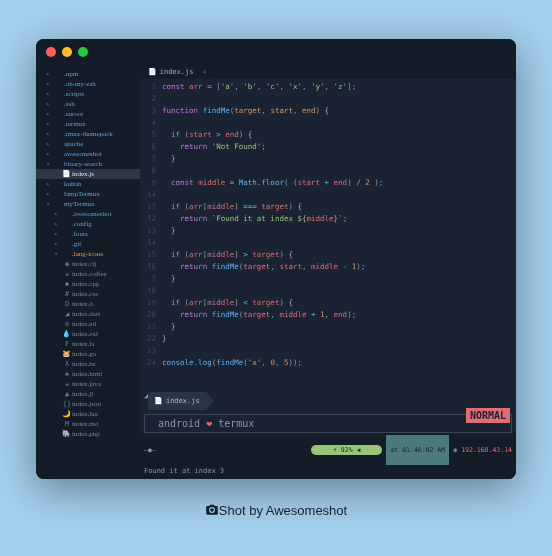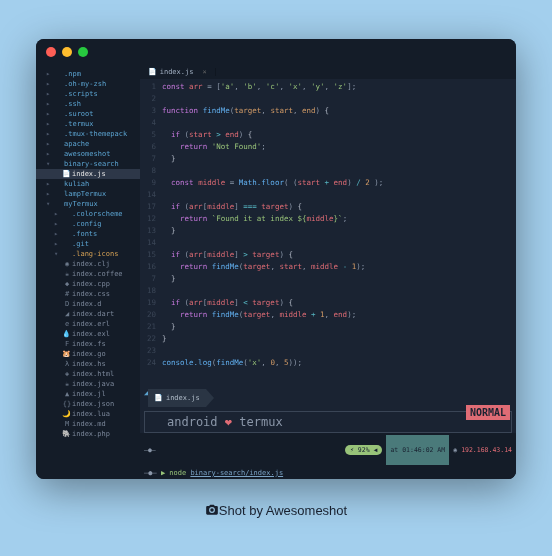--- a/index.html
+++ b/index.html
@@ -8,21 +8,21 @@
 .titlebar { height: 26px; background: #141c28; display: flex; align-items: center; padding-left: 10px; gap: 6px; }
 .dot { width: 10px; height: 10px; border-radius: 50%; }
 .dot.red { background: #ff5f56; }
 .dot.yellow { background: #ffbd2e; }
 .dot.green { background: #27c93f; }
 .content { display: flex; flex: 1; overflow: hidden; }
 .sidebar { width: 104px; background: #141c28; color: #6d7a8c; padding: 4px 0; overflow: hidden; font-size: 7px; line-height: 10px; }
 .tree-item { display: flex; align-items: center; white-space: nowrap; padding-left: 4px; }
 .tree-item .arrow { width: 8px; color: #4a5568; }
 .tree-item .icon { width: 10px; text-align: center; }
-.tree-item .name { color: #7a8699; }
+.tree-item .name { color: #7a8699; font-family: Liberation Serif, serif; }
 .tree-item.dir .name { color: #5ba3d0; }
 .tree-item.active { background: #2d3748; }
 .tree-item.active .name { color: #e6e6e6; }
 .tree-item.orange .name { color: #d4a054; }
 .main { flex: 1; display: flex; flex-direction: column; background: #1a2332; overflow: hidden; }
 .tabbar { height: 14px; display: flex; align-items: center; background: #141c28; font-size: 7px; }
 .tab { padding: 0 8px; color: #a0aec0; display: flex; align-items: center; gap: 3px; border-right: 1px solid #0f1620; }
 .tab .x { color: #666; margin-left: 6px; }
 .editor { flex: 1; display: flex; overflow: hidden; font-size: 7.5px; line-height: 12px; }
 .gutter { width: 22px; text-align: right; color: #3a4556; padding-right: 6px; padding-top: 2px; }
@@ -32,29 +32,29 @@
 .fn { color: #61afef; }
 .param { color: #d19a66; }
 .var { color: #e06c75; }
 .num { color: #d19a66; }
 .op { color: #56b6c2; }
 .brace { color: #abb2bf; }
 .status-area { padding: 3px 4px 0 4px; font-size: 7px; }
 .status-top { display: flex; align-items: stretch; gap: 0; }
 .file-badge { background: #2a3544; color: #b0bcc8; padding: 3px 6px; display: flex; align-items: center; gap: 3px; }
 .arrow-badge { width: 0; height: 0; border-top: 9px solid transparent; border-bottom: 9px solid transparent; border-left: 8px solid #2a3544; }
-.sys-box { border: 1px solid #3a4556; padding: 3px 22px; margin-top: 4px; display: flex; gap: 12px; font-size: 12px; }
+.sys-box { border: 1px solid #3a4556; padding: 3px 13px; margin-top: 4px; display: flex; gap: 12px; font-size: 10px; }
 .sys-left { color: #8a96a8; }
 .sys-right { display: flex; flex-direction: column; gap: 1px; }
 .sys-label { color: #d19a66; }
 .sys-val { color: #8a96a8; }
 .heart { color: #e06c75; }
 .normal-badge { background: #e06c75; color: #1a2332; font-weight: bold; padding: 2px 4px; font-size: 10px; position: absolute; right: 6px; margin-top: 16px; }
 .bottom-bar { display: flex; align-items: center; font-size: 6.5px; padding: 2px 4px; gap: 4px; color: #8a96a8; background: #141c28; }
-.pill-green { background: #98c379; color: #1a2332; border-radius: 7px; padding: 1px 5px; margin-left: 44px; }
+.pill-green { background: #98c379; color: #1a2332; border-radius: 7px; padding: 1px 22px; margin-left: 44px; }
 .pill-teal { background: #4a7a7a; color: #1a2332; padding: 11px 4px; }
 .ip { color: #e06c75; margin-left: auto; }
 .terminal-line { font-size: 7px; padding: 2px 4px; color: #8a96a8; background: #141c28; }
 .prompt-node { color: #98c379; }
 .prompt-path { color: #7aa2c4; text-decoration: underline; }
 .output-line { font-size: 7px; padding: 0 4px 4px 4px; color: #8a96a8; background: #141c28; }
 .caption { margin-top: 24px; font-size: 13px; color: #1a2332; font-family: sans-serif; display: flex; }
 .caption svg { width: 14px; height: 14px; }
 .indent-1 { padding-left: 10px; }
 .indent-2 { padding-left: 18px; }
@@ -136,21 +136,21 @@
           <span class="name">lampTermux</span>
         </div>
         <div class="tree-item dir indent-1">
           <span class="arrow">▾</span>
           <span class="icon"></span>
           <span class="name">myTermux</span>
         </div>
         <div class="tree-item dir indent-2">
           <span class="arrow">▸</span>
           <span class="icon"></span>
-          <span class="name">.colorscheme</span>
+          <span class="name">.awesomeshot</span>
         </div>
         <div class="tree-item dir indent-2">
           <span class="arrow">▸</span>
           <span class="icon"></span>
           <span class="name">.config</span>
         </div>
         <div class="tree-item dir indent-2">
           <span class="arrow">▸</span>
           <span class="icon"></span>
           <span class="name">.fonts</span>
@@ -310,23 +310,21 @@
         </div>
       </div>
       <div class="bottom-bar">
         <span>—●—</span>
         <span style="flex:1"></span>
         <span class="pill-green">⚡ 92% ◀</span>
         <span class="pill-teal">at 01:46:02 AM</span>
         <span>◉</span>
         <span class="ip">192.168.43.14</span>
       </div>
-      <div class="terminal-line">
-        <span>—●—</span> <span class="prompt-node">▶ node</span> <span class="prompt-path">binary-search/index.js</span>
-      </div>
+      <div class="output-line">Found it at index 3</div>
     </div>
   </div>
 </div>
 
 <div class="caption">
   <svg viewBox="0 0 24 24" fill="#1a2332">
       <path d="M12 15a3 3 0 100-6 3 3 0 000 6z"></path>
       <path d="M20 5h-3l-2-2H9L7 5H4a2 2 0 00-2 2v11a2 2 0 002 2h16a2 2 0 002-2V7a2 2 0 00-2-2zm-8 12a5 5 0 110-10 5 5 0 010 10z"></path>
     </svg>
   <span>Shot by Awesomeshot</span>

